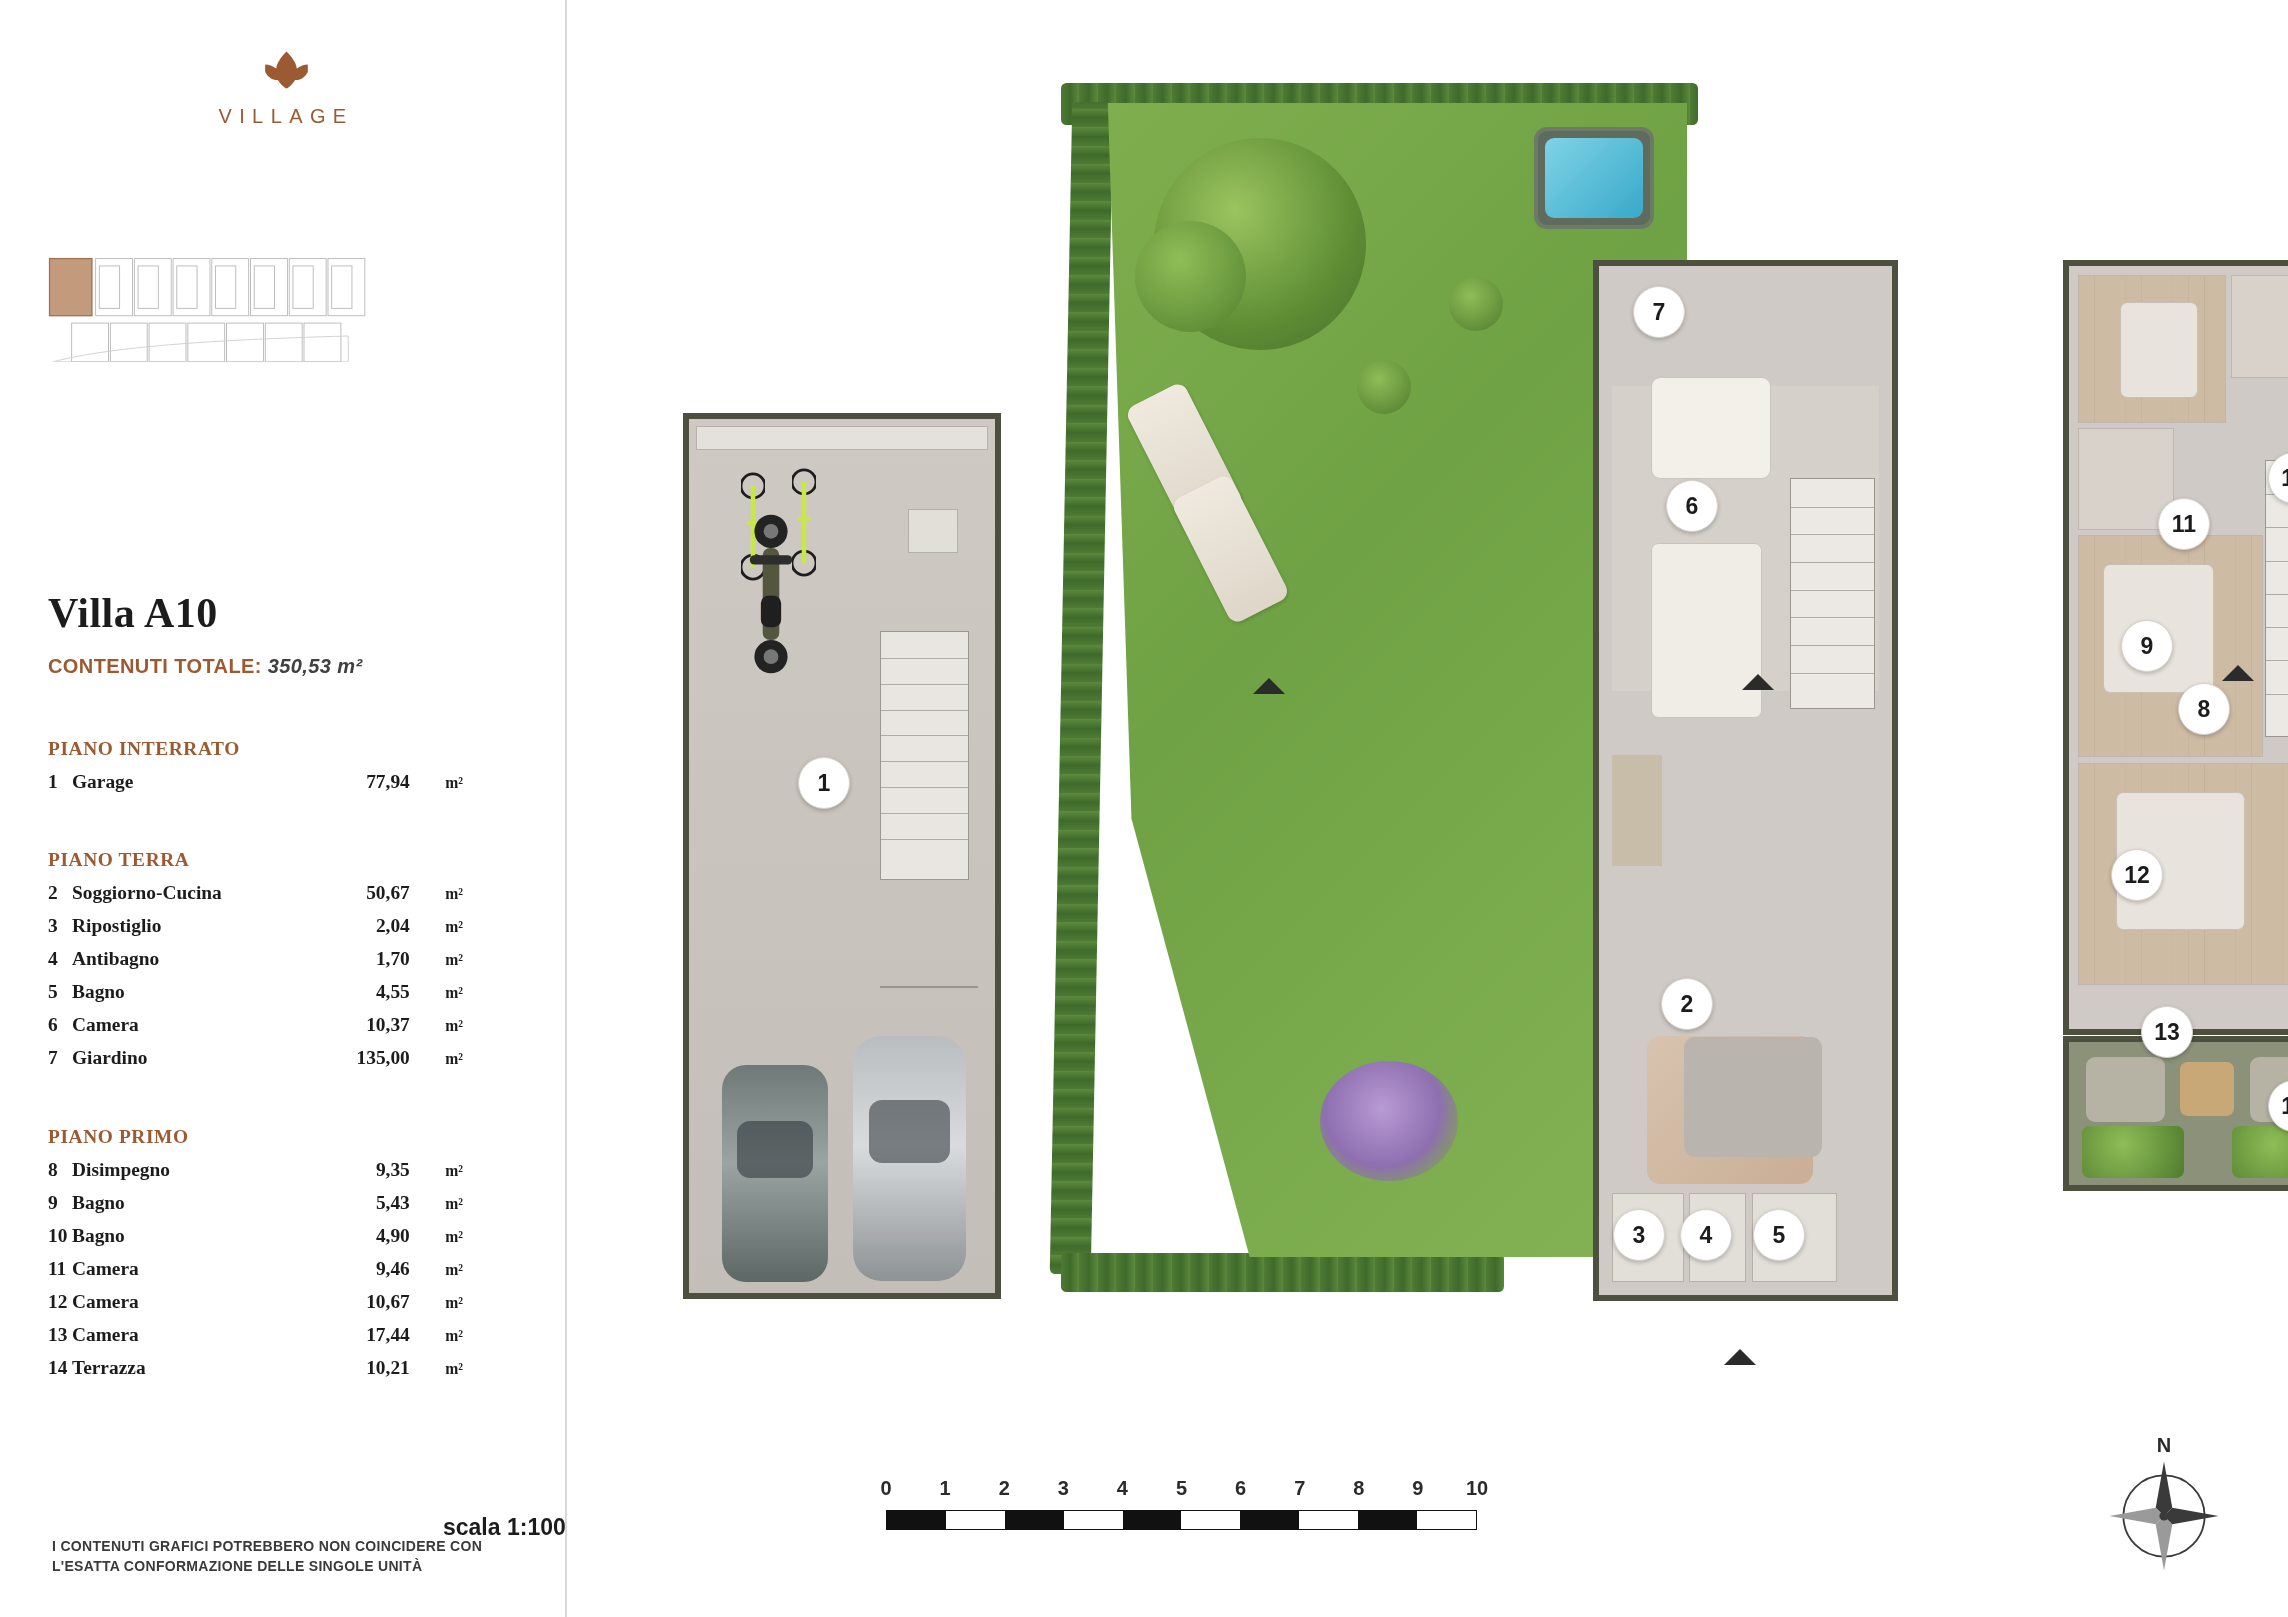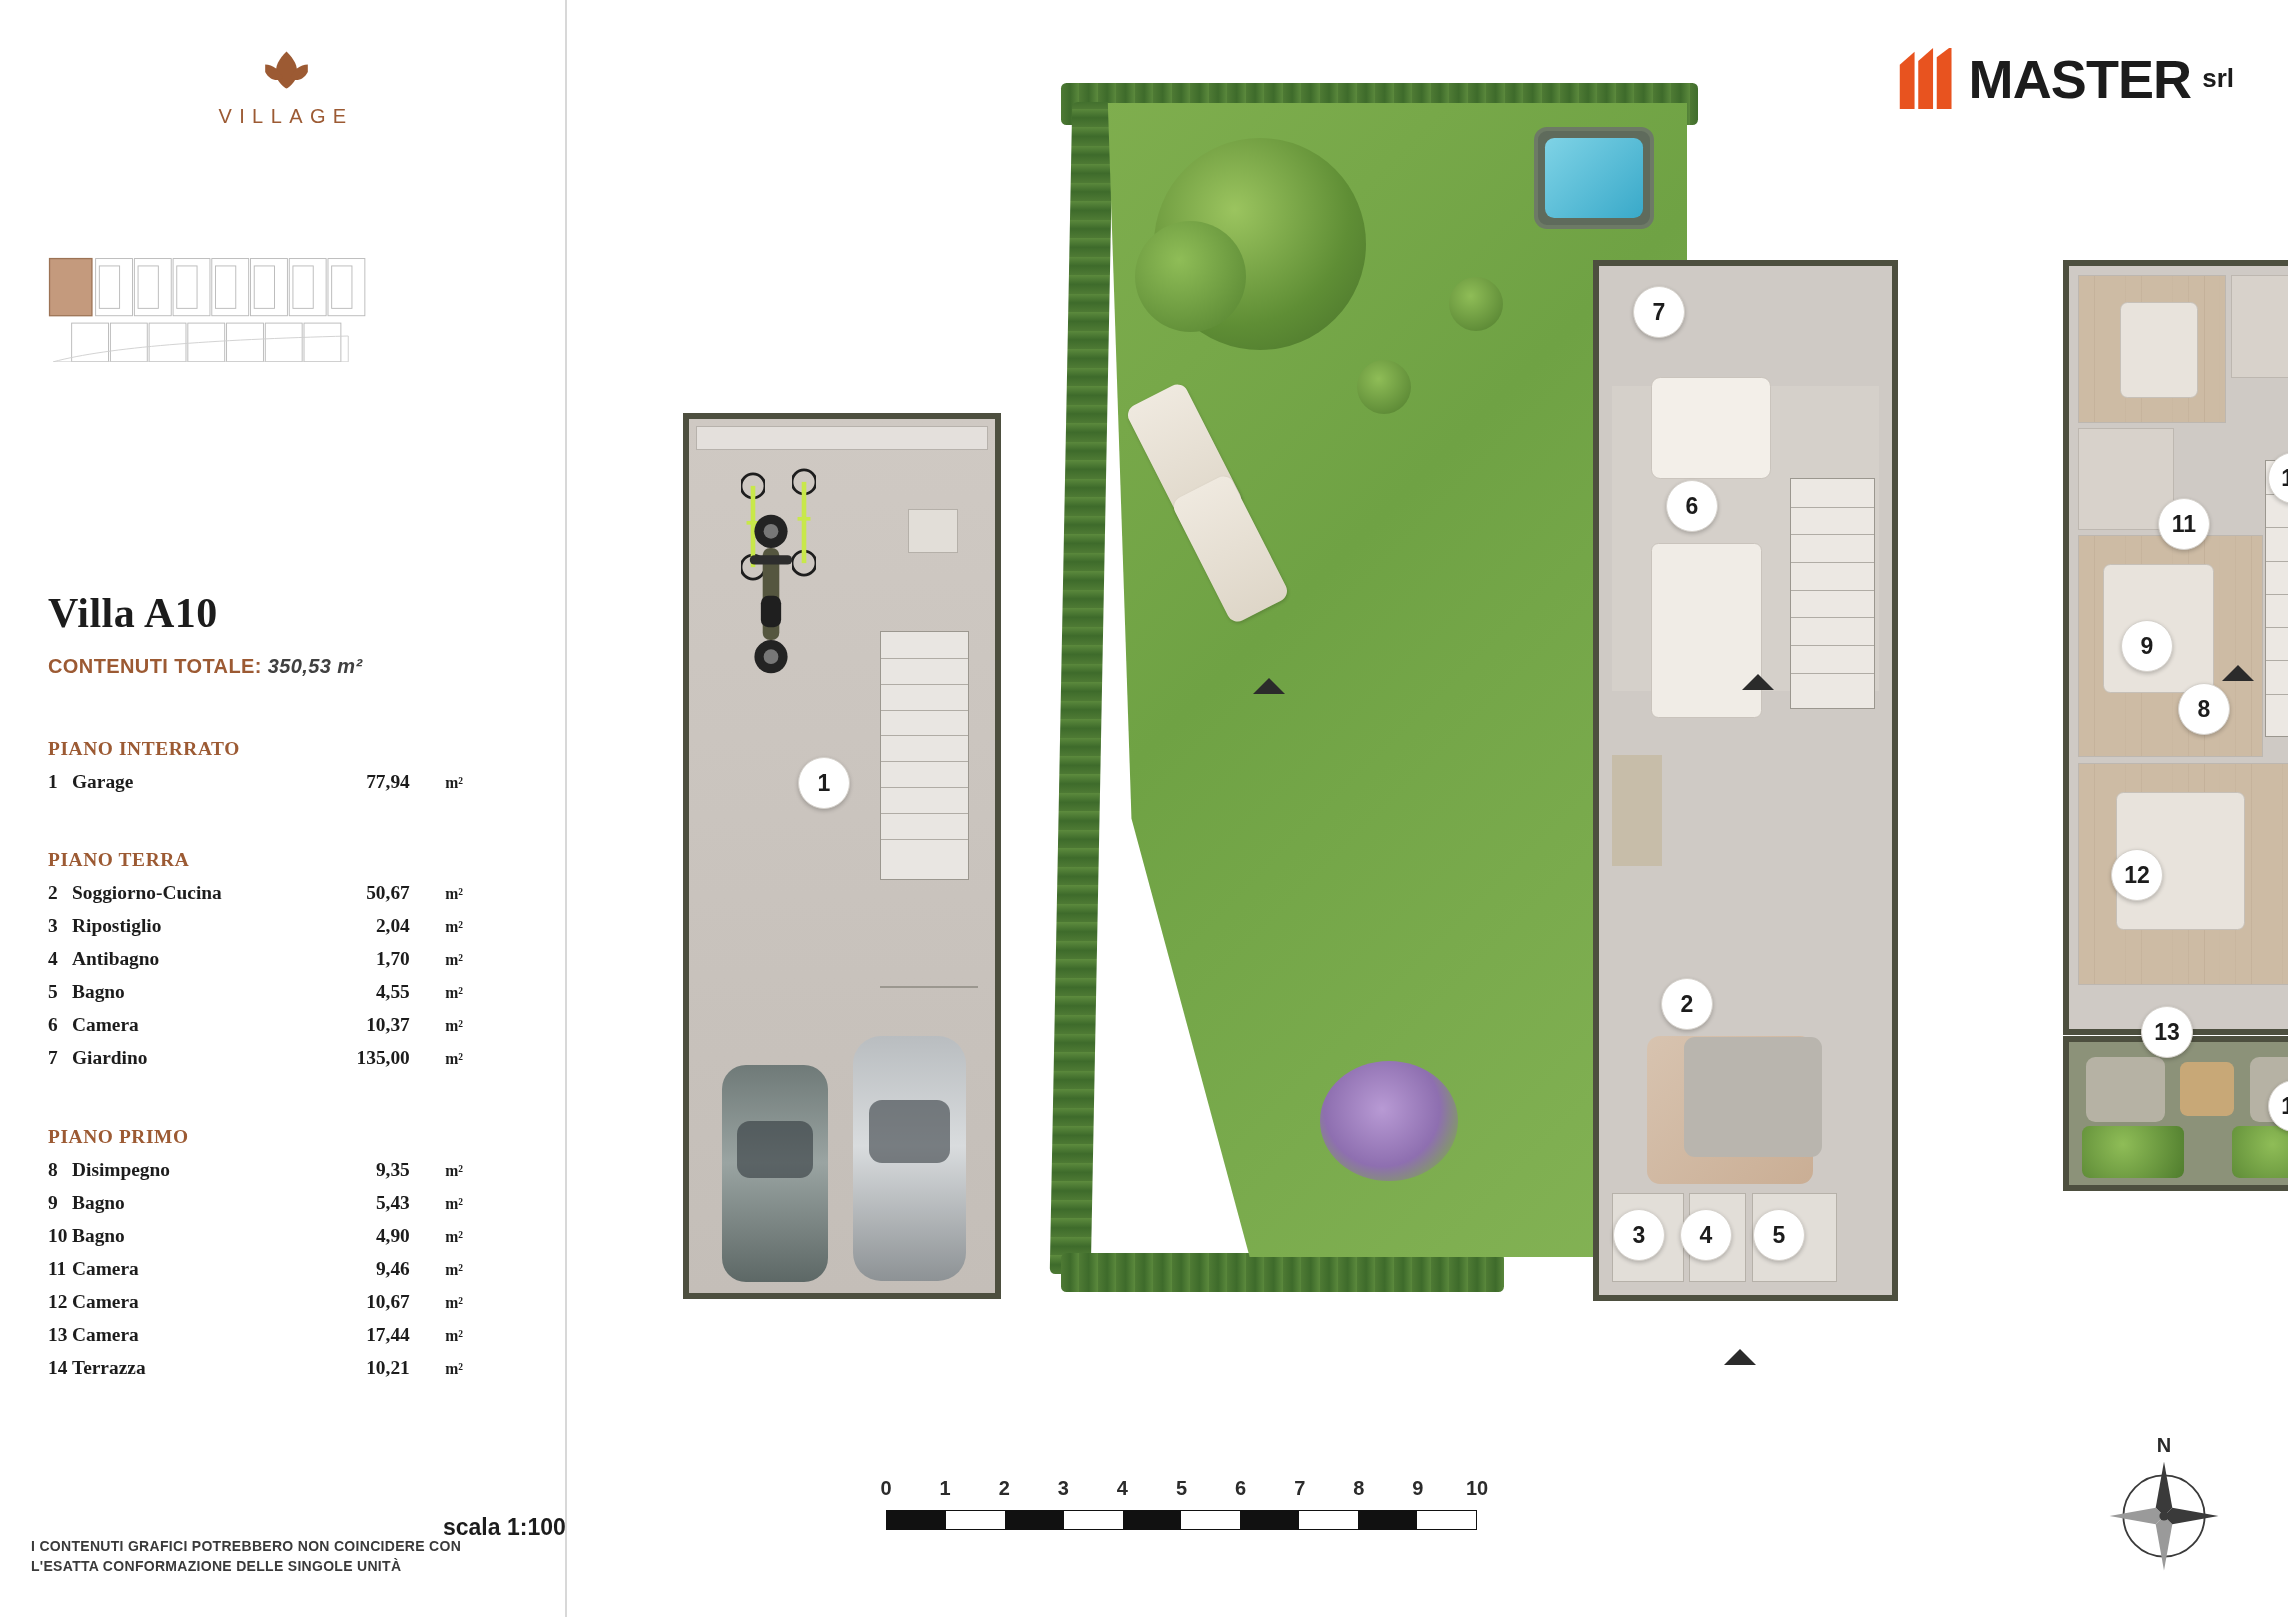--- a/index.html
+++ b/index.html
@@ -22,21 +22,21 @@
   .surface-line .val{color:#404040;font-style:italic;}
 
   .group{position:absolute;left:48px;width:415px;font-family:Liberation Serif, serif;}
   .group-title{font-size:19.4px;font-weight:700;letter-spacing:0.6px;color:#9c5a33;margin-bottom:11px;}
   .row{display:flex;align-items:baseline;font-size:19.4px;font-weight:700;color:#1c1c1c;margin-bottom:11px;}
   .row .num{width:24px;flex:none;}
   .row .nm{flex:1;}
   .row .area{width:81px;text-align:right;font-weight:700;}
   .row .unit{width:44px;text-align:right;padding-left:9.2px;font-size:15.7px;font-weight:700;}
 
-  .disclaimer{position:absolute;left:31px;top:1536px;width:434px;font-size:14px;line-height:1.45;letter-spacing:0.3px;color:#3a3a3a;font-weight:600;}
+  .disclaimer{position:absolute;left:52px;top:1536px;width:434px;font-size:14px;line-height:1.45;letter-spacing:0.3px;color:#3a3a3a;font-weight:600;}
 
   
   .master{position:absolute;right:55px;top:48px;display:flex;align-items:center;gap:9.2px;}
   .master-mark{width:63px;height:61px;}
   .master-text{font-size:54px;font-weight:700;letter-spacing:-0.9px;color:#1c1c1c;line-height:1;}
   .master-srl{font-size:26px;font-weight:700;color:#1c1c1c;margin-left:1.8px;}
 
   
   .plan{position:absolute;left:572px;top:0;width:1717px;height:1618px;}
 
@@ -250,31 +250,20 @@
         <span class="area">10,21</span>
         <span class="unit">m²</span>
       </div>
     </div>
 
     <div class="disclaimer">I CONTENUTI GRAFICI POTREBBERO NON COINCIDERE CON L'ESATTA CONFORMAZIONE DELLE SINGOLE UNITÀ</div>
   </div>
 
   <div class="divider"></div>
 
-  <div class="master">
-    <div class="master-mark">
-      <svg viewBox="0 0 68 66" width="63" height="61">
-        <path d="M4 66 L4 18 L20 4 L20 66 Z" fill="#e8531f"></path>
-        <path d="M24 66 L24 14 L40 0 L40 66 Z" fill="#e8531f"></path>
-        <path d="M44 66 L44 10 L60 -2 L60 66 Z" fill="#e8531f"></path>
-      </svg>
-    </div>
-    <div class="master-text">MASTER</div>
-    <div class="master-srl">srl</div>
-  </div>
 
   <div class="plan">
 
     <div class="garage">
       <div class="garage-floor"></div>
       <div class="garage-strip"></div>
 
       <div class="stair">
         <i style="top:26px"></i>
           <i style="top:52px"></i>

